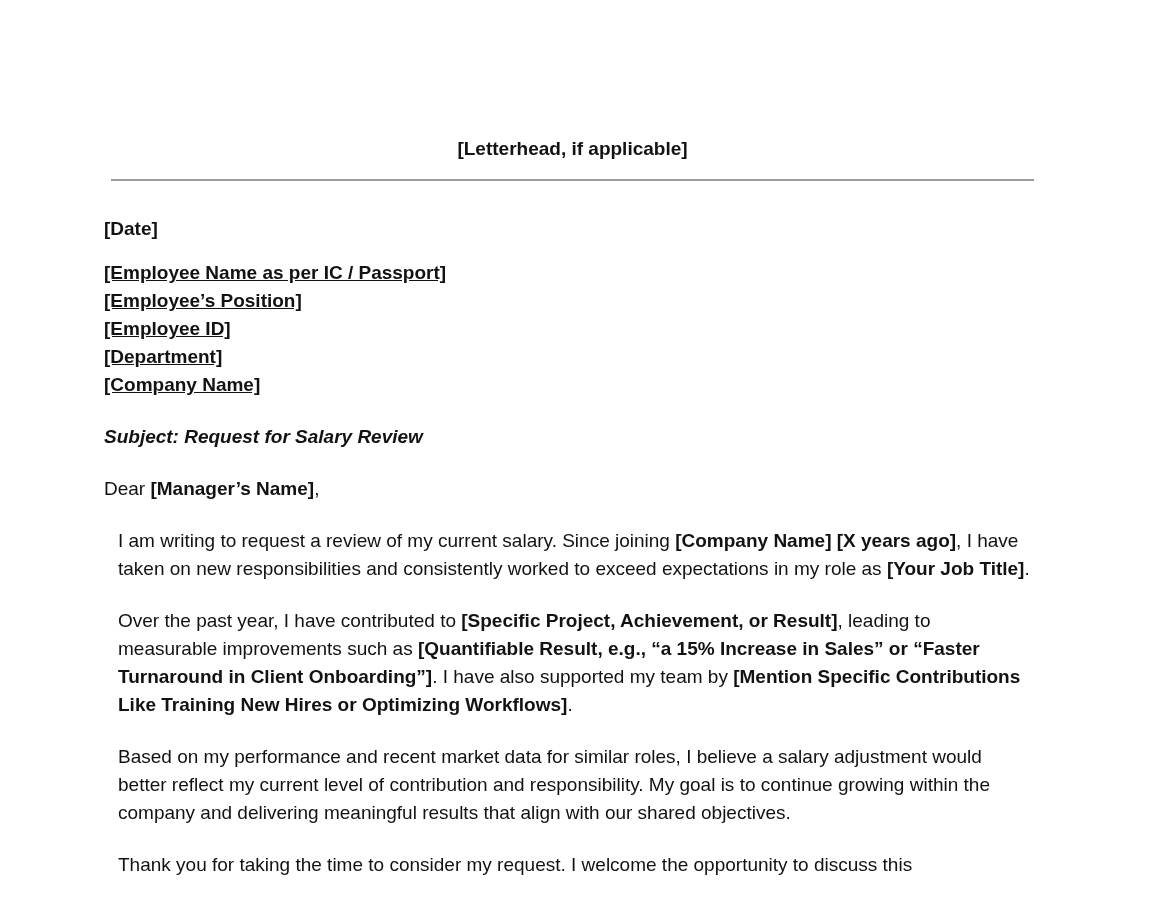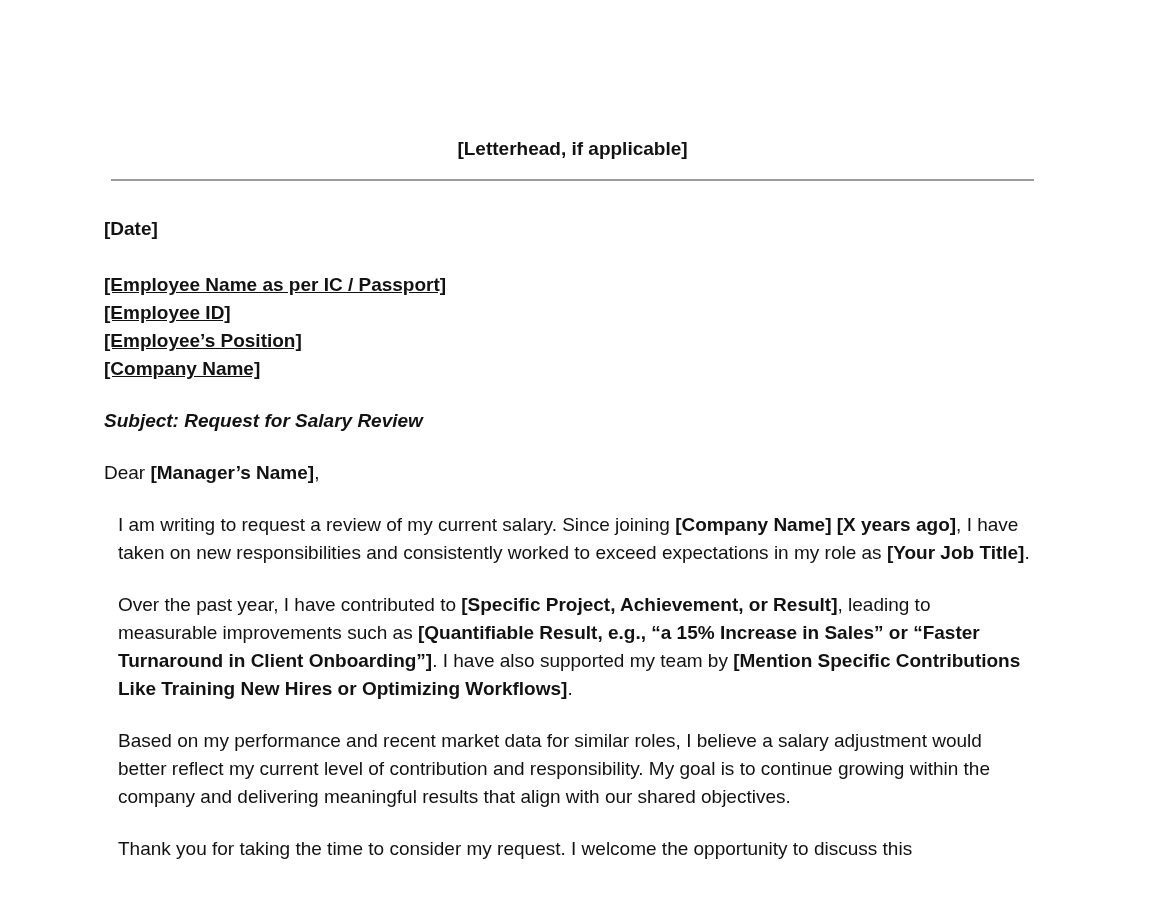--- a/index.html
+++ b/index.html
@@ -20,43 +20,44 @@
     text-align: center;
     width: 923px;
     margin-left: 7px;
   }
   .rule {
     border: none;
     border-top: 2px solid #9b9b9b;
     width: 923px;
     margin: 16px 0 0 7px;
   }
-  .date-line { margin-top: 34px; margin-bottom: 28px; font-weight: 700; }
+  .date-line { margin-top: 34px; margin-bottom: 16px; font-weight: 700; }
   .recipient-block { margin-bottom: 24px; font-weight: 700; text-decoration: underline; }
   .subject-line { margin-bottom: 24px; font-weight: 700; font-style: italic; }
   .salutation { margin-bottom: 24px; }
   .body-paragraphs p { margin: 0 0 24px 14px; }
   b { font-weight: 700; }
 </style>
 </head>
 <body>
 
 <div class="page">
   <div class="content">
 
     <div class="letterhead">[Letterhead, if applicable]</div>
 
     <hr class="rule">
 
     <div class="date-line">[Date]</div>
 
     <div class="recipient-block">
       <div>[Employee Name as per IC / Passport]</div>
+      <div>[Employee’s Position]</div>
       <div>[Employee ID]</div>
-      <div>[Employee’s Position]</div>
+      <div>[Department]</div>
       <div>[Company Name]</div>
     </div>
 
     <div class="subject-line">Subject: Request for Salary Review</div>
 
     <div class="salutation">
       <span>Dear </span><b>[Manager’s Name]</b><span>,</span>
     </div>
 
     <div class="body-paragraphs">

